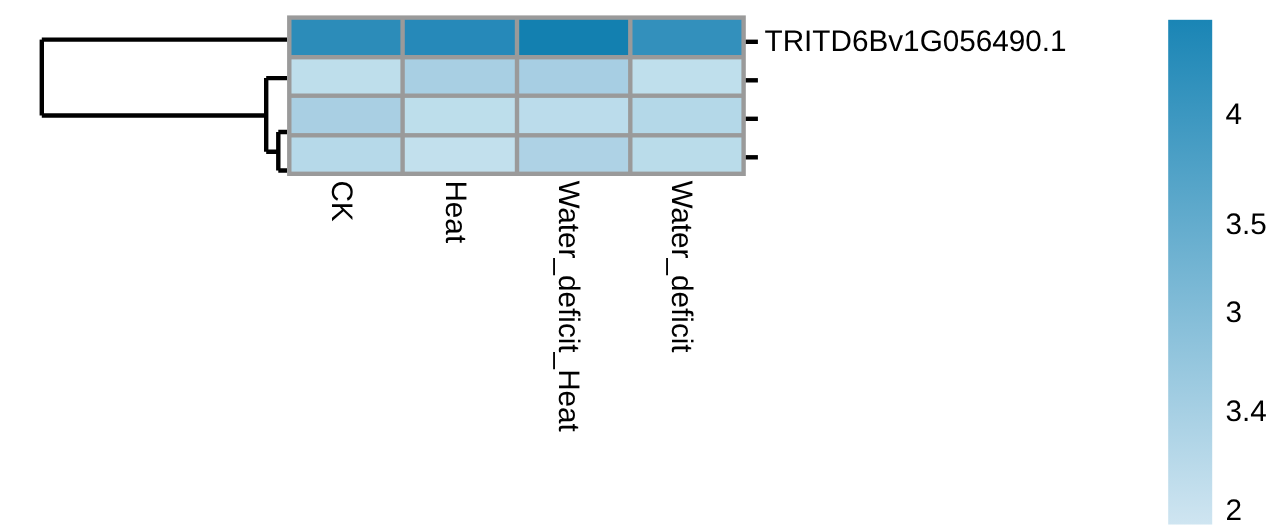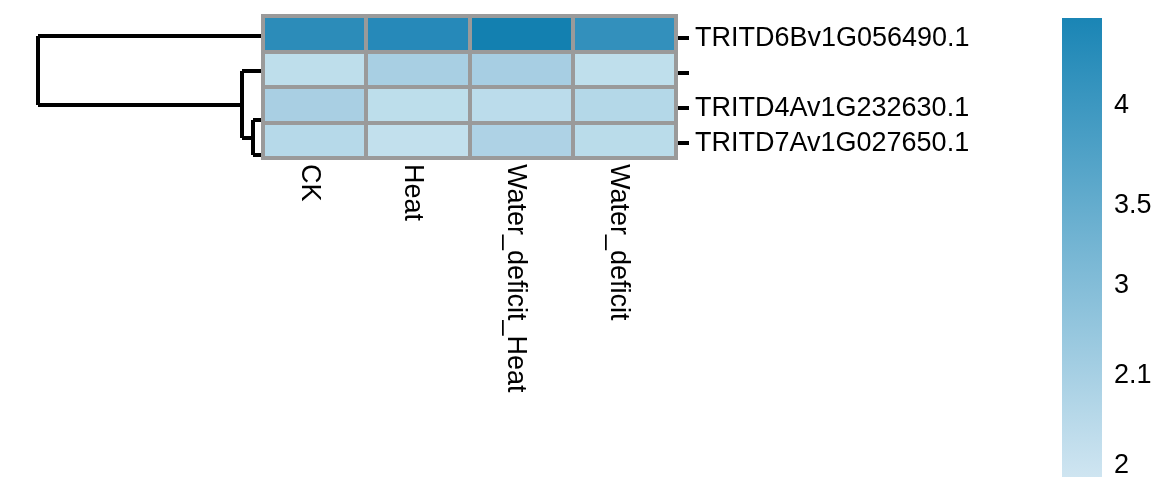--- a/index.html
+++ b/index.html
@@ -123,35 +123,33 @@
 
   <div class="row-ticks">
     <div class="row-tick" style="top:22px"></div>
     <div class="row-tick" style="top:57px"></div>
     <div class="row-tick" style="top:92px"></div>
     <div class="row-tick" style="top:127px"></div>
   </div>
 
   <div class="row-labels">
     <div class="row-label" style="top:10px">TRITD6Bv1G056490.1</div>
-    <div class="row-label" style="top:80px">TRITD4Av1G232630.1</div>
-    <div class="row-label" style="top:115px">TRITD7Av1G027650.1</div>
   </div>
 
   <div class="col-labels">
     <div class="col-label" style="left:63px">CK</div>
     <div class="col-label" style="left:166px">Heat</div>
     <div class="col-label" style="left:269px">Water_deficit_Heat</div>
     <div class="col-label" style="left:372px">Water_deficit</div>
   </div>
 
   <div class="cbar-wrap">
     <div class="cbar" style="background: linear-gradient(rgb(26, 133, 181) 0%, rgb(207, 229, 241) 100%);"></div>
     <div class="cbar-ticks">
       <div class="cbar-tick" style="top:73px">4</div>
       <div class="cbar-tick" style="top:173px">3.5</div>
       <div class="cbar-tick" style="top:253px">3</div>
-      <div class="cbar-tick" style="top:343px">2.1</div>
+      <div class="cbar-tick" style="top:343px">3.4</div>
       <div class="cbar-tick" style="top:433px">2</div>
     </div>
   </div>
 
 </div>
 
 </body></html>

